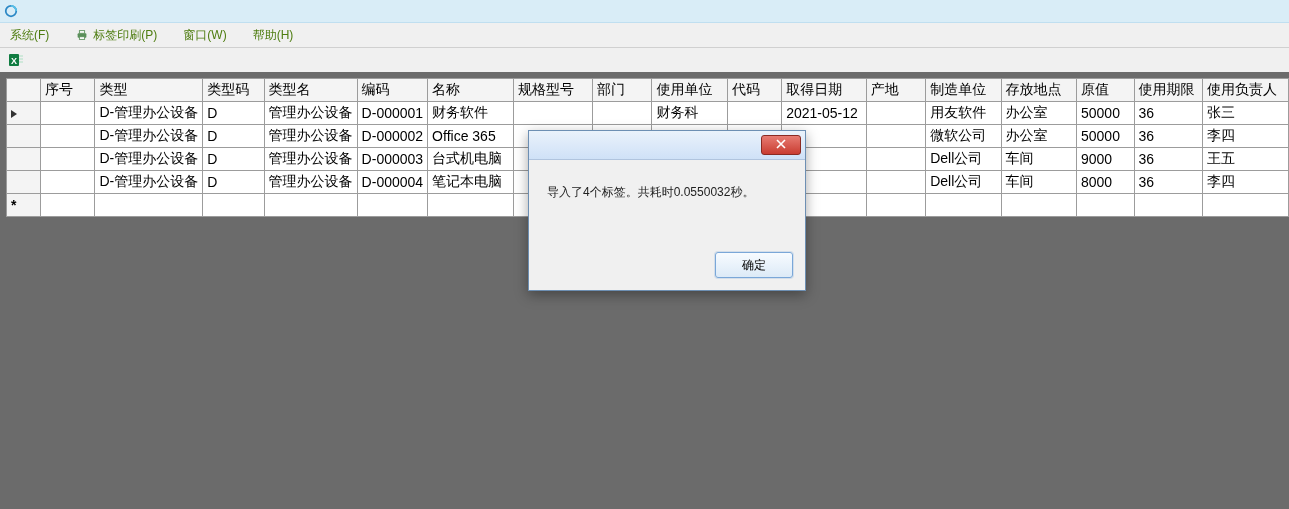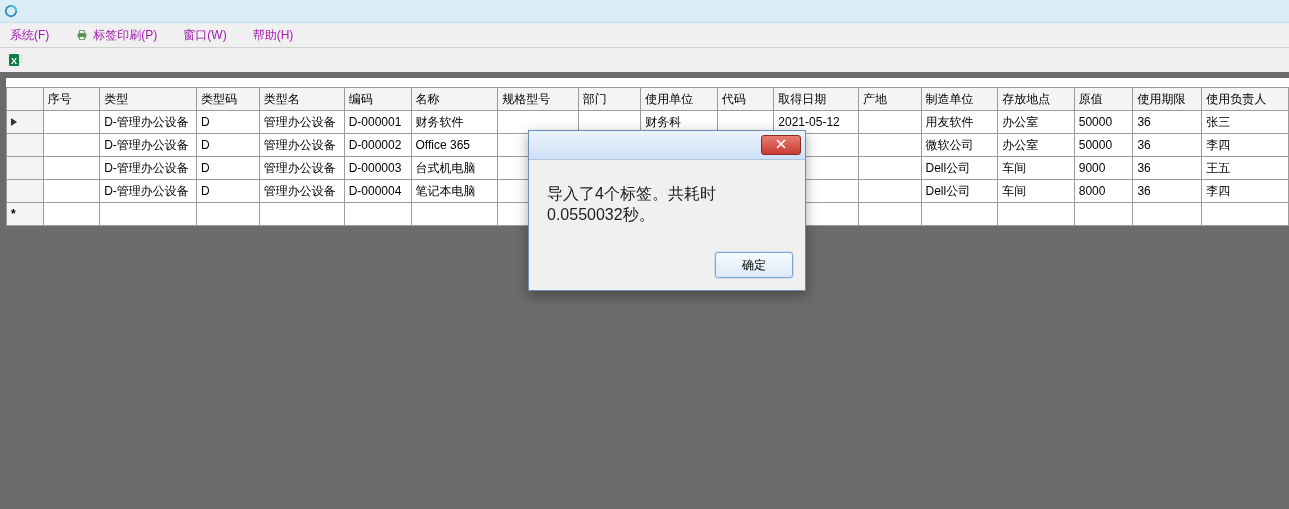--- a/index.html
+++ b/index.html
@@ -26,21 +26,21 @@
     height: 14px;
     margin-right: 4px;
     display: inline-flex;
   }
   .menubar {
     height: 24px;
     background: #f0f0f0;
     border-bottom: 1px solid #d0d0d0;
     display: flex;
     align-items: stretch;
-    color: #a21caf;
+    color: #4d7c0f;
   }
   .menu-item {
     padding: 0 10px;
     display: flex;
     align-items: center;
     cursor: default;
   }
   .menu-sep {
     width: 6px;
   }
@@ -77,22 +77,21 @@
     background: #6b6b6b;
   }
   .grid {
     position: absolute;
     top: 6px;
     left: 6px;
     background: #fff;
   }
   table.data {
     border-collapse: collapse;
-    font-size: 12px;
-    margin-top: 9px;
+    font-size: 14px;
   }
   table.data th, table.data td {
     border: 1px solid #9c9c9c;
     padding: 2px 4px;
     height: 18px;
     text-align: left;
     white-space: nowrap;
     overflow: hidden;
     background: #ffffff;
     color: #000;
@@ -153,21 +152,21 @@
     align-items: center;
     justify-content: center;
     color: #fff;
     font-size: 11px;
     line-height: 1;
   }
   .dialog-body {
     padding: 24px 18px 12px 18px;
     color: #222;
     min-height: 48px;
-    font-size: 16px;
+    font-size: 12px;
   }
   .dialog-buttons {
     display: flex;
     justify-content: flex-end;
     padding: 8px 12px 12px 12px;
     font-family: Liberation Mono, monospace;
   }
   .dialog-btn {
     min-width: 76px;
     height: 24px;

